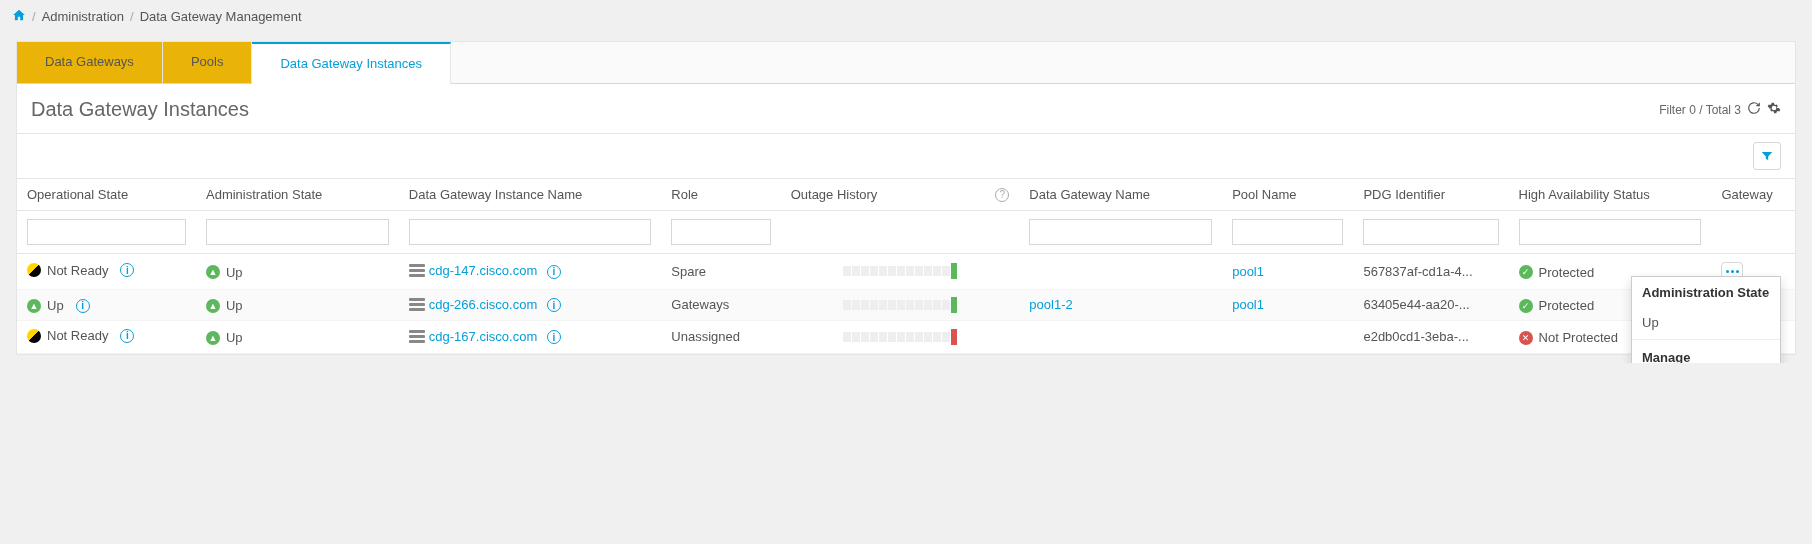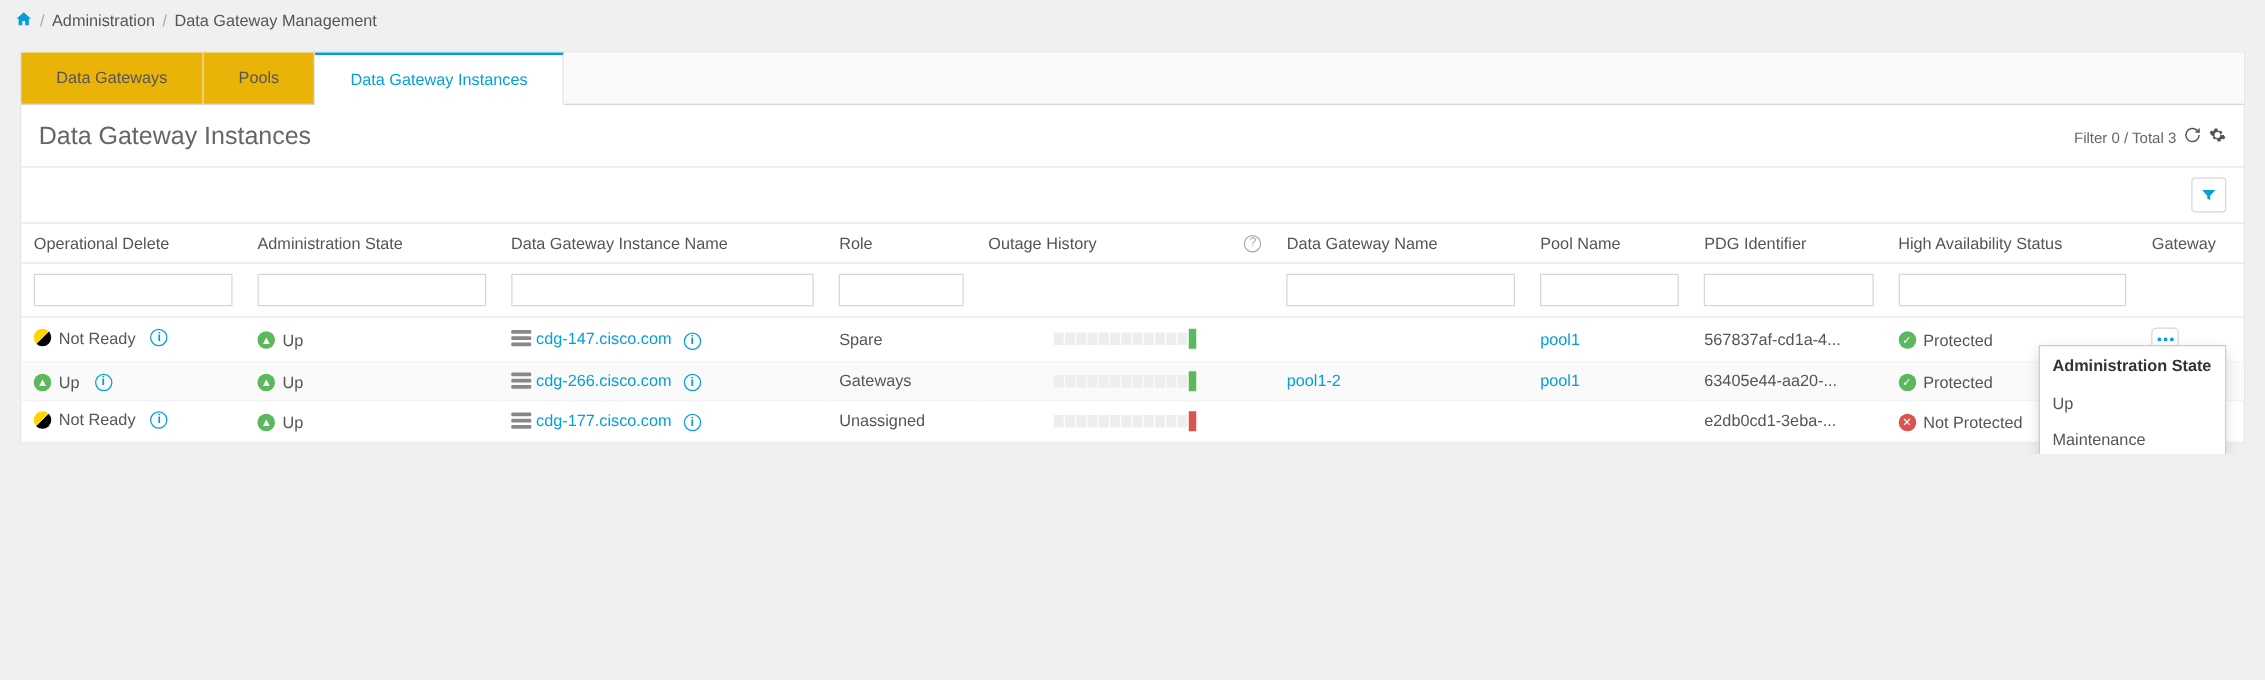--- a/index.html
+++ b/index.html
@@ -191,21 +191,21 @@
       <col style="width:100px">
           <col style="width:200px">
           <col style="width:170px">
       <col style="width:110px">
           <col style="width:130px">
           <col style="width:170px">
           <col style="width:70px">
     </colgroup>
     <thead>
       <tr>
-        <th>Operational Delete</th>
+        <th>Operational State</th>
         <th>Administration State</th>
         <th>Data Gateway Instance Name</th>
         <th>Role</th>
         <th>
           <div class="th-flex">
             <span>Outage History</span>
             <span class="question">?</span>
           </div>
         </th>
         <th>Data Gateway Name</th>
@@ -309,21 +309,21 @@
           <tr>
             <td><span class="state">
                 <span class="icon-notready"></span>
                 <span>Not Ready</span>
                 <span class="info-icon">i</span>
               </span></td>
             <td><span class="state">
                 <span class="icon-up">▲</span>
                 <span>Up</span>
               </span></td>
-            <td><span class="server-icon"><span></span><span></span><span></span></span><span class="link">cdg-177.cisco.com</span> <span class="info-icon">i</span></td>
+            <td><span class="server-icon"><span></span><span></span><span></span></span><span class="link">cdg-167.cisco.com</span> <span class="info-icon">i</span></td>
             <td><span>Unassigned</span></td>
             <td style="text-align:center"><span class="outage-bar">
                 <span class="outage-seg"></span>
                 <span class="outage-seg"></span>
                 <span class="outage-seg"></span>
                 <span class="outage-seg"></span>
                 <span class="outage-seg"></span>
                 <span class="outage-seg"></span>
                 <span class="outage-seg"></span>
                 <span class="outage-seg"></span>
@@ -341,19 +341,18 @@
                 <span>Not Protected</span>
               </span></td>
             <td></td>
           </tr>
         </tbody>
   </table>
 
   <div class="dropdown" id="dd" style="top:98px;right:14px;">
     <div class="hdr">Administration State</div>
     <div class="item">Up</div>
-    <div class="item">Maintenance</div>
     <div class="sep"></div>
     <div class="hdr">Manage</div>
     <div class="item delete">Delete</div>
   </div>
   </div>
 </div>
 
 </body></html>

